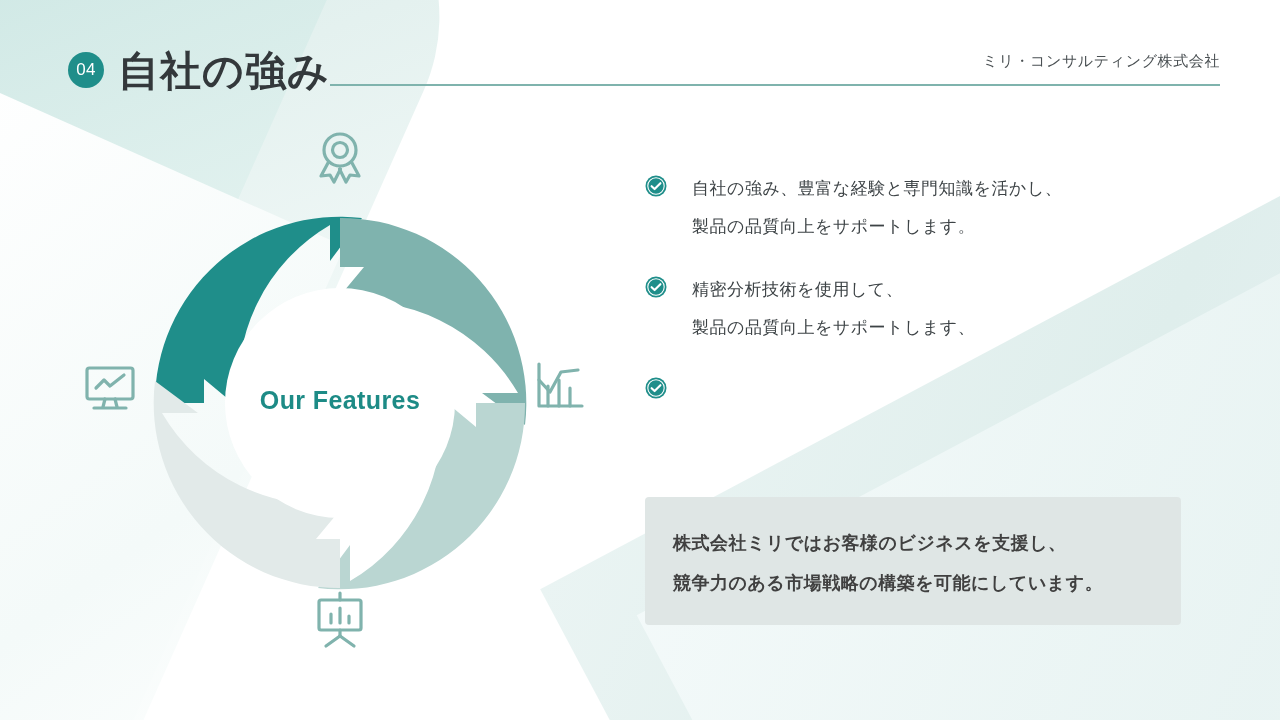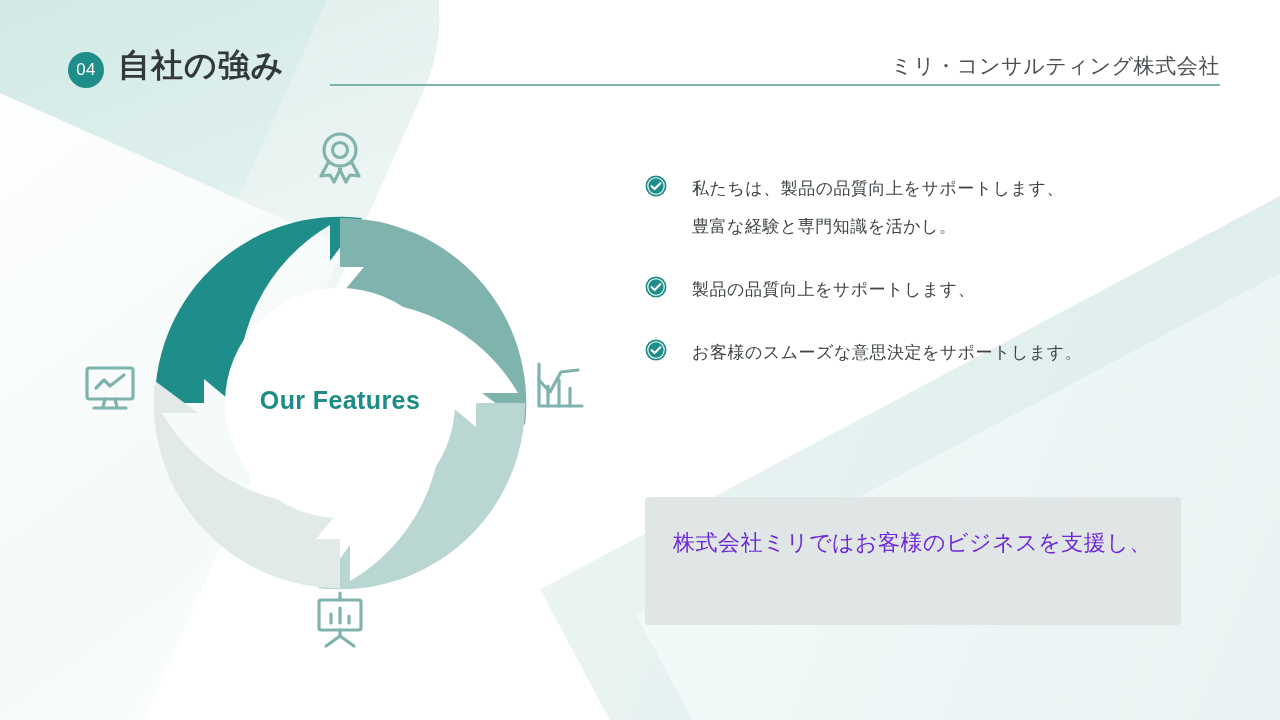--- a/index.html
+++ b/index.html
@@ -92,39 +92,39 @@
     font-weight: normal;
     display: flex;
     align-items: center;
     justify-content: center;
     letter-spacing: .3px;
   }
   .page-title {
     position: absolute;
     left: 118px;
     top: 44px;
-    font-size: 32px;
+    font-size: 41px;
     font-weight: bold;
     color: #33383b;
     letter-spacing: 1px;
     white-space: nowrap;
   }
   .title-rule {
     position: absolute;
     left: 330px;
     top: 84px;
     width: 890px;
     height: 2px;
     background: #7fb3ad;
   }
   .company-name {
     position: absolute;
     right: 60px;
     top: 52px;
-    font-size: 21px;
+    font-size: 15px;
     color: #4a5053;
     letter-spacing: .6px;
     white-space: nowrap;
   }
 
   
   #diagram {
     position: absolute;
     left: 60px;
     top: 118px;
@@ -189,24 +189,24 @@
     width: 536px;
     height: 128px;
     background: #dfe6e5;
     border-radius: 4px;
     box-sizing: border-box;
     padding: 26px 0 0 28px;
     z-index: 5;
   }
   .callout .ln {
     display: block;
-    font-size: 22px;
-    font-weight: normal;
+    font-size: 18px;
+    font-weight: bold;
     line-height: 40px;
-    color: #6d28d9;
+    color: #404040;
     letter-spacing: .5px;
     white-space: nowrap;
   }
 </style>
 </head>
 <body>
 
 <div id="slide">
 
   <div class="deco deco-left-1"></div>
@@ -300,49 +300,50 @@
 
     <div class="bullet">
       <div class="bullet-icon">
         <svg viewBox="0 0 22 22" width="22" height="22">
           <circle cx="11" cy="11" r="10.5" fill="#1f8e8a"></circle>
           <circle cx="11" cy="11" r="8.2" fill="none" stroke="#ffffff" stroke-width="1.1"></circle>
           <path d="M6.6 11.2 L9.6 14.1 L15.4 8.2" fill="none" stroke="#ffffff" stroke-width="2.1" stroke-linecap="round" stroke-linejoin="round"></path>
         </svg>
       </div>
       <div class="bullet-lines">
-        <span class="ln">私たちは、製品の品質向上をサポートします、</span>
-        <span class="ln">豊富な経験と専門知識を活かし。</span>
+        <span class="ln">自社の強み、豊富な経験と専門知識を活かし、</span>
+        <span class="ln">製品の品質向上をサポートします。</span>
       </div>
     </div>
 
     <div class="bullet">
       <div class="bullet-icon">
         <svg viewBox="0 0 22 22" width="22" height="22">
           <circle cx="11" cy="11" r="10.5" fill="#1f8e8a"></circle>
           <circle cx="11" cy="11" r="8.2" fill="none" stroke="#ffffff" stroke-width="1.1"></circle>
           <path d="M6.6 11.2 L9.6 14.1 L15.4 8.2" fill="none" stroke="#ffffff" stroke-width="2.1" stroke-linecap="round" stroke-linejoin="round"></path>
         </svg>
       </div>
       <div class="bullet-lines">
+        <span class="ln">精密分析技術を使用して、</span>
         <span class="ln">製品の品質向上をサポートします、</span>
       </div>
     </div>
 
     <div class="bullet">
       <div class="bullet-icon">
         <svg viewBox="0 0 22 22" width="22" height="22">
           <circle cx="11" cy="11" r="10.5" fill="#1f8e8a"></circle>
           <circle cx="11" cy="11" r="8.2" fill="none" stroke="#ffffff" stroke-width="1.1"></circle>
           <path d="M6.6 11.2 L9.6 14.1 L15.4 8.2" fill="none" stroke="#ffffff" stroke-width="2.1" stroke-linecap="round" stroke-linejoin="round"></path>
         </svg>
       </div>
       <div class="bullet-lines">
-        <span class="ln">お客様のスムーズな意思決定をサポートします。</span>
       </div>
     </div>
   </div>
 
   <div class="callout">
     <span class="ln">株式会社ミリではお客様のビジネスを支援し、</span>
+    <span class="ln">競争力のある市場戦略の構築を可能にしています。</span>
   </div>
 
 </div>
 
 </body></html>

